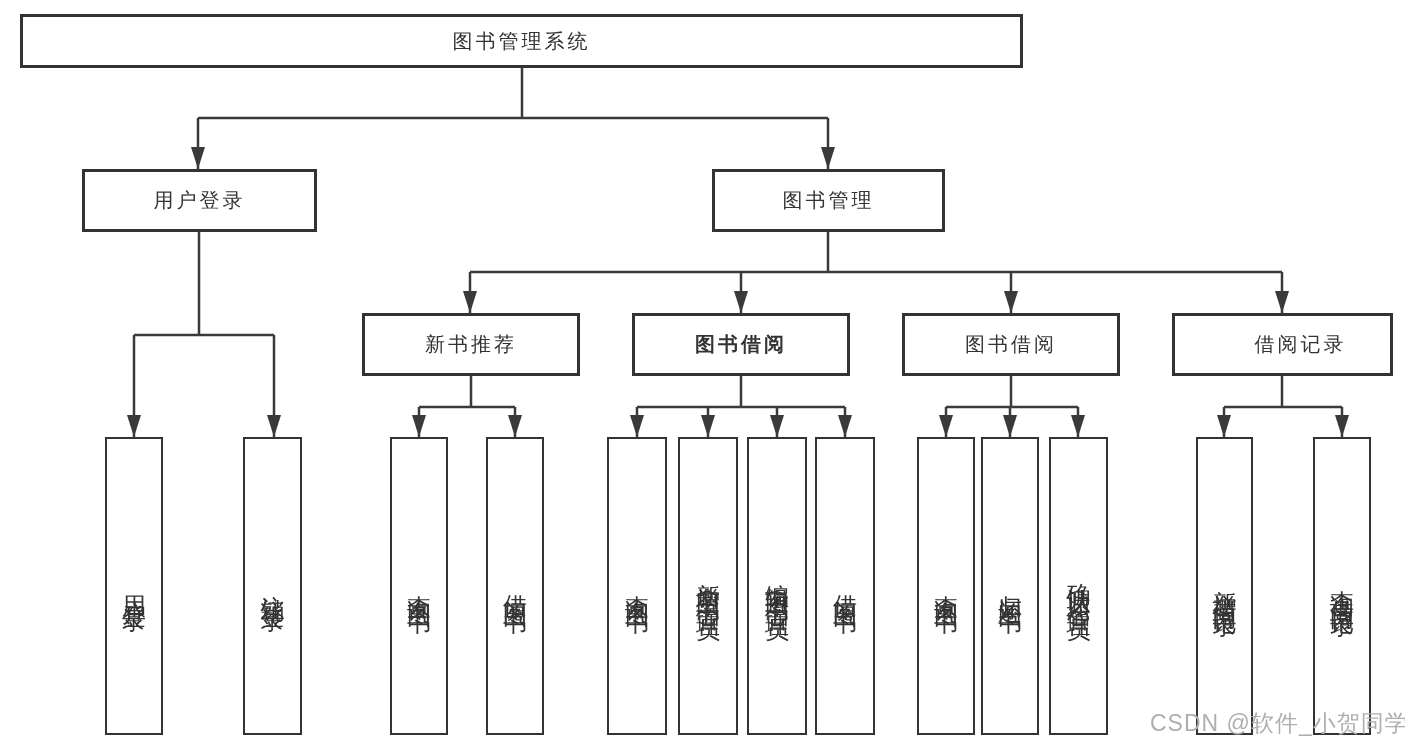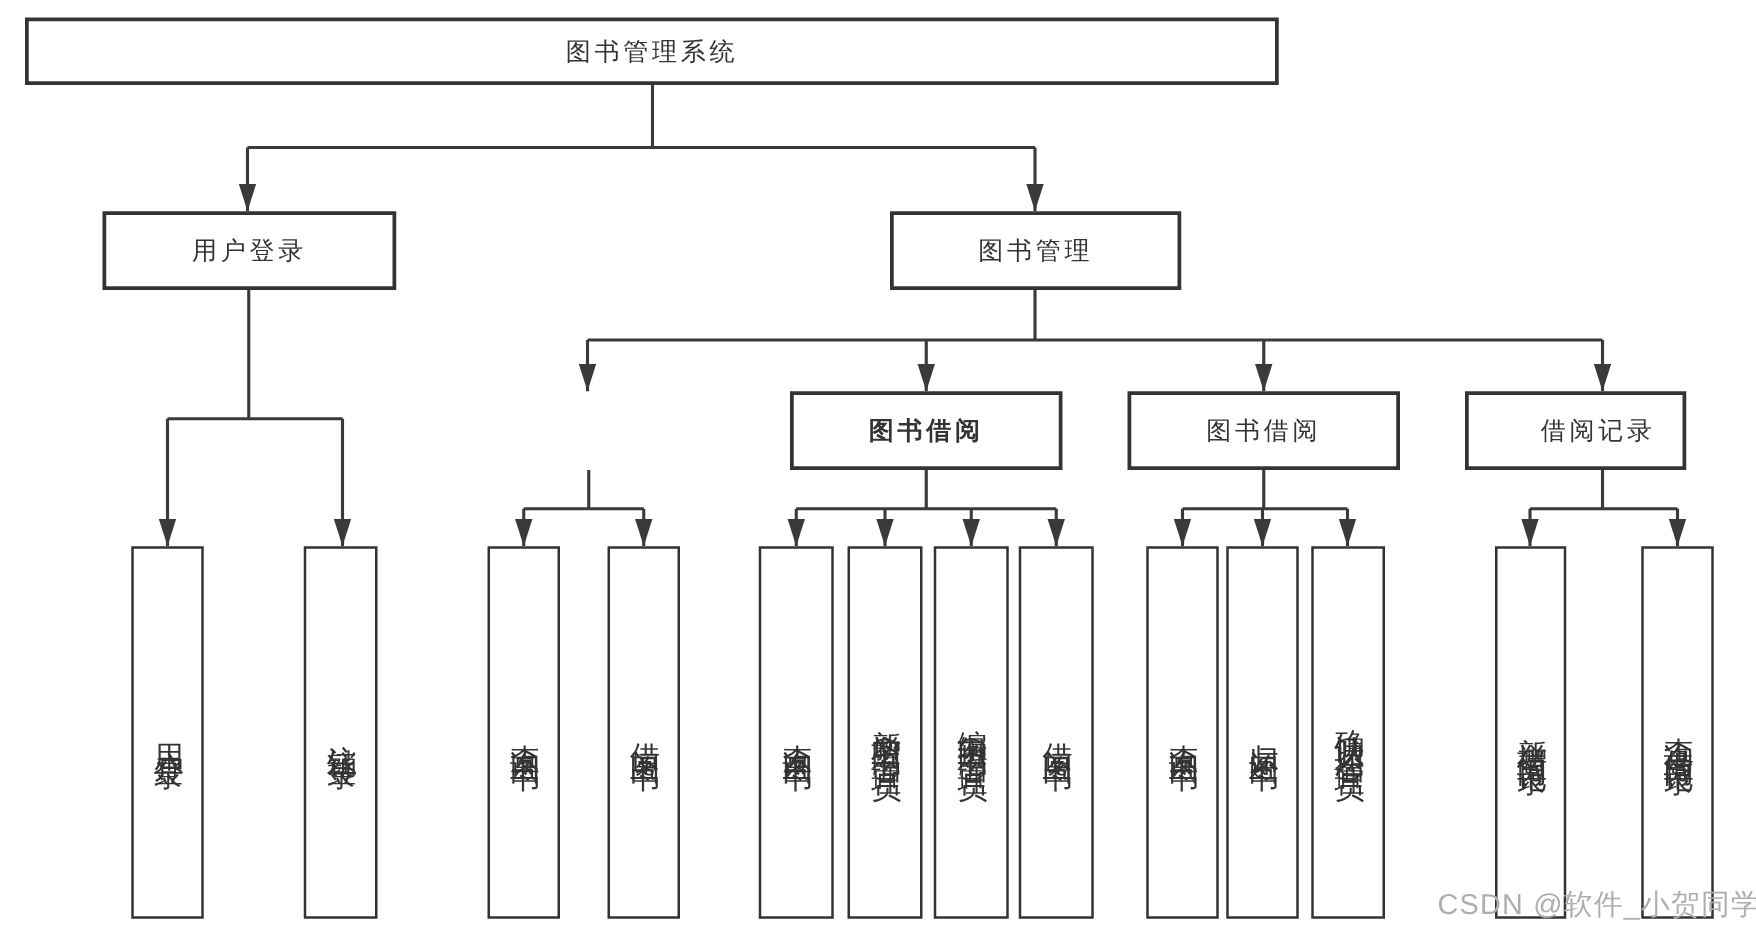--- a/index.html
+++ b/index.html
@@ -107,27 +107,30 @@
     <span>图书管理系统</span>
   </div>
 
   <div class="hbox" style="left:82px; top:169px; width:235px; height:63px;">
     <span>用户登录</span>
   </div>
   <div class="hbox" style="left:712px; top:169px; width:233px; height:63px;font-family:Liberation Serif, serif;">
     <span>图书管理</span>
   </div>
 
+  <div class="hbox" style="left:362px; top:313px; width:218px; height:63px;">
+    <span>新书推荐</span>
+  </div>
   <div class="hbox" style="left:632px; top:313px; width:218px; height:63px;font-weight:bold;">
     <span>图书借阅</span>
   </div>
   <div class="hbox" style="left:902px; top:313px; width:218px; height:63px;">
     <span>图书借阅</span>
   </div>
-  <div class="hbox" style="left:1172px; top:313px; width:177px; height:63px;padding-left:36px;">
+  <div class="hbox" style="left:1172px; top:313px; width:221px; height:63px;padding-left:36px;">
     <span>借阅记录</span>
   </div>
 
   <div class="vbox" style="left:105px; top:437px; width:58px; height:298px;">
     <span>用户登录</span>
   </div>
   <div class="vbox" style="left:243px; top:437px; width:59px; height:298px;">
     <span>注销登录</span>
   </div>
 

